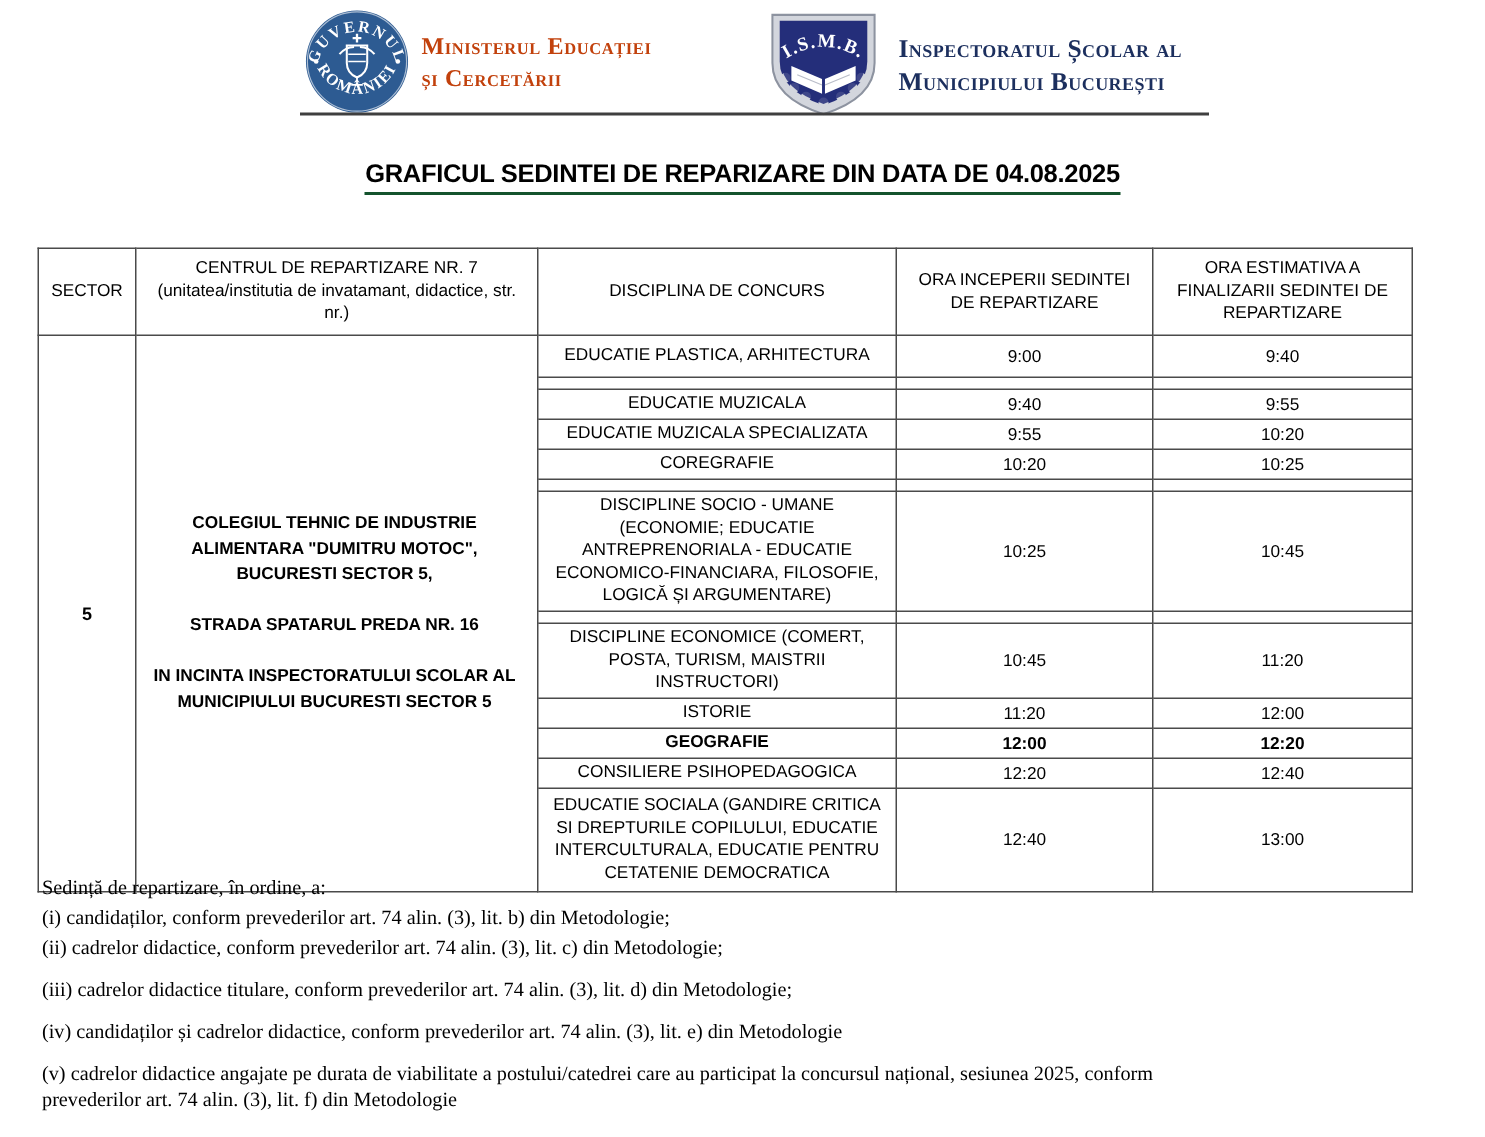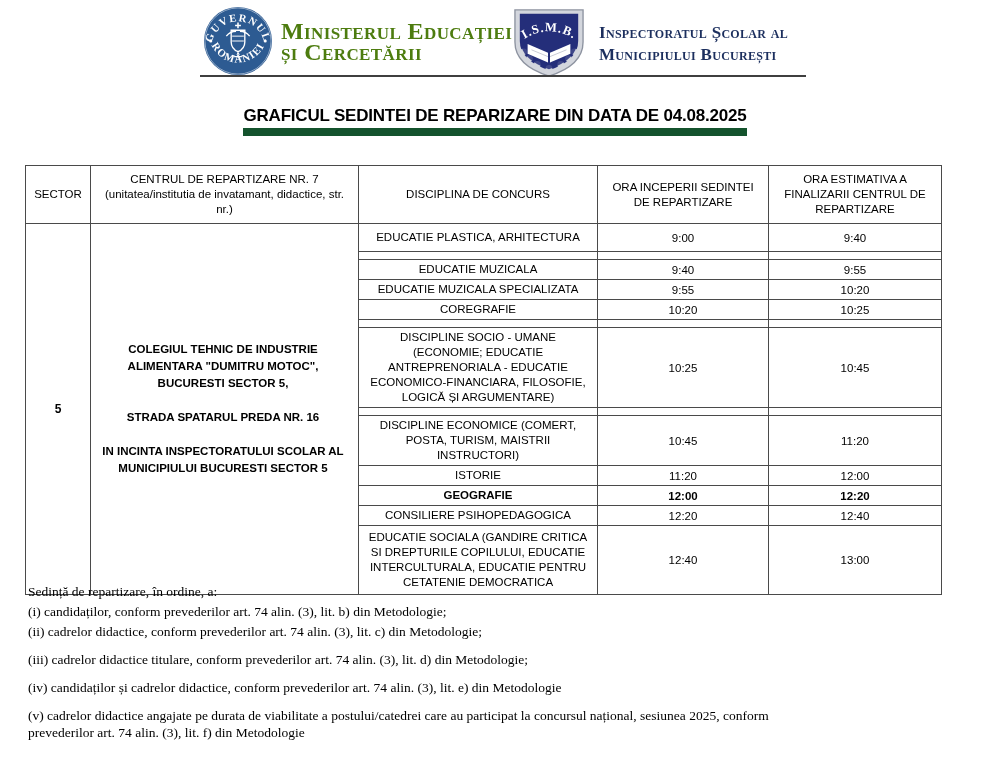--- a/index.html
+++ b/index.html
@@ -6,34 +6,34 @@
   body{
     width:990px;height:758px;background:#ffffff;position:relative;
     font-family:"Liberation Sans",sans-serif;color:#000;overflow:hidden;
   }
   
   .hdr{position:absolute;left:0;top:0;width:990px;height:90px;}
   .gov-seal{position:absolute;left:203px;top:6px;width:70px;height:70px;}
   .ministry-name{
     position:absolute;left:281px;top:21px;
     font-family:"Liberation Serif",serif;font-variant:small-caps;font-weight:bold;
-    font-size:24px;line-height:21px;color:#4d7c0f;letter-spacing:.4px;
+    font-size:16px;line-height:21px;color:#c2410c;letter-spacing:.4px;
   }
   .ismb-shield{position:absolute;left:507px;top:7px;width:84px;height:72px;}
   .ismb-name{
     position:absolute;left:599px;top:22px;
     font-family:"Liberation Serif",serif;font-variant:small-caps;font-weight:bold;
     font-size:17px;line-height:22px;color:#1c2f5e;letter-spacing:.3px;
   }
   .hdr-rule{position:absolute;left:200px;top:75px;width:606px;height:2px;background:#3f3f3f;}
   
   .title-wrap{position:absolute;left:0;top:106px;width:990px;text-align:center;}
   .title{
     display:inline-block;font-weight:bold;font-size:17px;letter-spacing:-0.2px;
-    border-bottom:8px solid #14532d;padding-bottom:2px;
+    border-bottom:2px solid #14532d;padding-bottom:2px;
   }
   
   table.sched{
     position:absolute;left:25px;top:165px;width:916px;
     border-collapse:collapse;table-layout:fixed;
     font-size:11.5px;line-height:14px;
   }
   table.sched th,table.sched td{
     border:1px solid #4a4a4a;vertical-align:middle;text-align:center;
     padding:2px 6px;overflow:hidden;
@@ -136,21 +136,21 @@
   </colgroup>
   <thead>
     <tr>
       <th>SECTOR</th>
       <th>
         <div>CENTRUL DE REPARTIZARE NR. 7</div>
         <div>(unitatea/institutia de invatamant, didactice, str. nr.)</div>
       </th>
       <th>DISCIPLINA DE CONCURS</th>
       <th>ORA INCEPERII SEDINTEI DE REPARTIZARE</th>
-      <th>ORA ESTIMATIVA A FINALIZARII CENTRUL DE REPARTIZARE</th>
+      <th>ORA ESTIMATIVA A FINALIZARII SEDINTEI DE REPARTIZARE</th>
     </tr>
   </thead>
   <tbody>
       <tr style="height: 28px;">
         <td rowspan="13" class="sector-cell">5</td>
         <td rowspan="13" class="center-cell">
           <p>COLEGIUL TEHNIC DE INDUSTRIE ALIMENTARA "DUMITRU MOTOC", BUCURESTI SECTOR 5,</p>
           <p>STRADA SPATARUL PREDA NR. 16</p>
           <p>IN INCINTA INSPECTORATULUI SCOLAR AL MUNICIPIULUI BUCURESTI SECTOR 5</p>
         </td>

